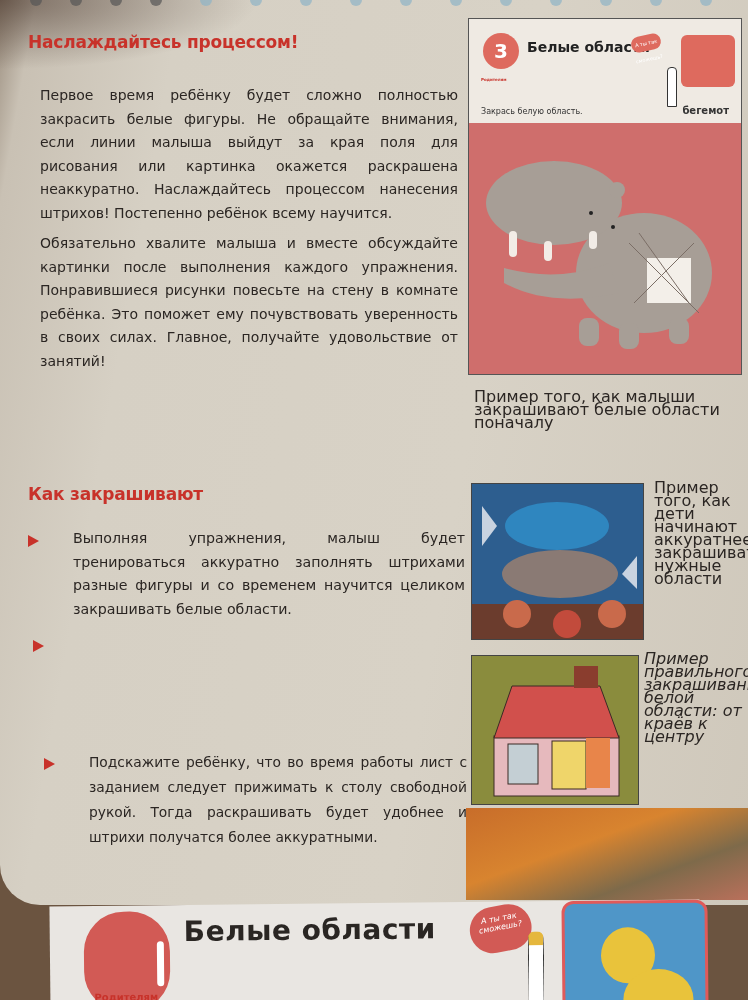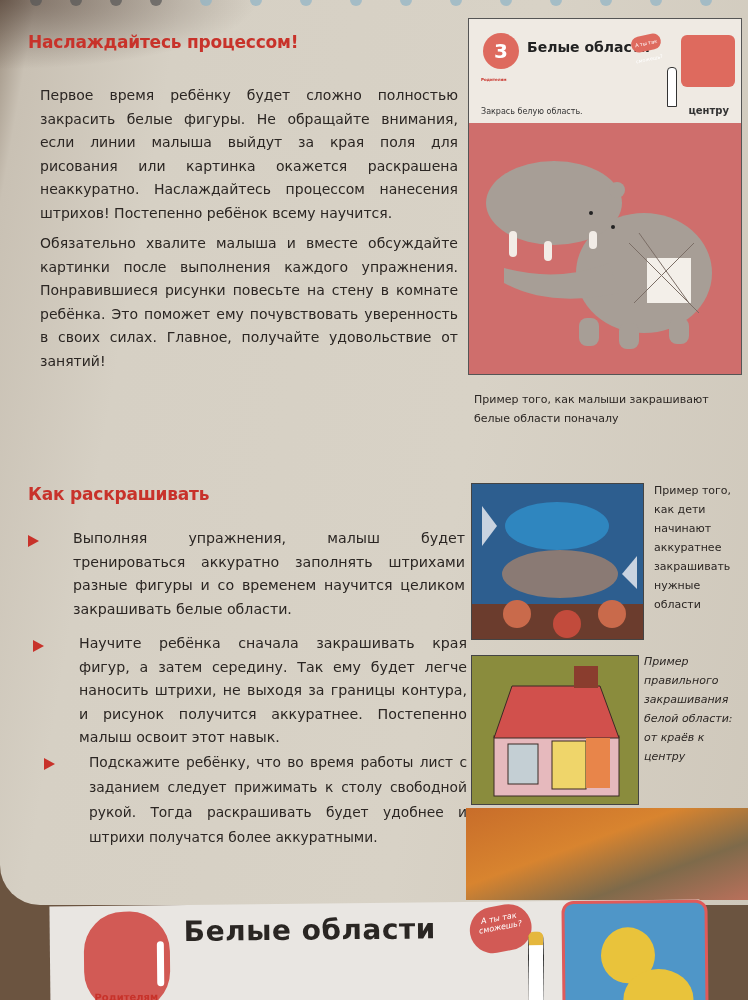--- a/index.html
+++ b/index.html
@@ -14,21 +14,21 @@
     border-bottom-left-radius:40px;
   }
   .dots { position:absolute; top:-6px; left:20px; width:720px; height:14px; }
   .dot { position:absolute; top:0; width:12px; height:12px; border-radius:50%; background:#8fb3c6; opacity:.7; }
   .shade { position:absolute; left:0; top:0; width:260px; height:70px;
     background:radial-gradient(ellipse at 0% 0%, rgba(60,40,30,.55), rgba(60,40,30,0) 70%); }
   h2 { position:absolute; margin:0; color:#c8322a; font-size:17px; font-weight:bold; letter-spacing:-0.2px; }
   .para { position:absolute; margin:12px; color:#2b2623; font-size:14px; line-height:23.5px; text-align:justify; }
   .bullet { position:absolute; color:#2b2623; font-size:14.2px; line-height:23.5px; text-align:justify;margin-left:19px; }
   .tri { position:absolute; width:0; height:0; border-top:6px solid transparent; border-bottom:6px solid transparent; border-left:11px solid #c8322a; }
-  .caption { position:absolute; color:#2b2623; font-size:11px; line-height:19px; }
+  .caption { position:absolute; color:#2b2623; font-size:16px; line-height:13px; }
   
   .mini { position:absolute; left:468px; top:18px; width:272px; height:355px; background:#f1ece4; border:1px solid #555; }
   .mini-head { position:absolute; left:0; top:0; width:272px; height:104px; background:#efeae3; }
   .mini-flower { position:absolute; left:14px; top:14px; width:36px; height:36px; border-radius:50%; background:#de6a5e; color:#fff; font-weight:bold; font-size:20px; text-align:center; line-height:36px; }
   .mini-title { position:absolute; left:58px; top:20px; font-size:14px; font-weight:bold; color:#222; }
   .mini-note { position:absolute; left:12px; top:58px; width:160px; font-size:4px; line-height:6px; color:#555; }
   .mini-bubble { position:absolute; left:162px; top:16px; width:30px; height:16px; background:#de6a5e; border-radius:10px; color:#fff; font-size:5px; text-align:center; line-height:16px; transform:rotate(-12deg); }
   .mini-crayon { position:absolute; left:198px; top:48px; width:8px; height:38px; background:#fff; border:1px solid #333; border-radius:4px 4px 0 0; }
   .mini-thumb { position:absolute; left:212px; top:16px; width:54px; height:52px; background:#de6a5e; border-radius:6px; }
   .mini-task { position:absolute; left:12px; top:88px; font-size:8px; color:#333;text-align:right; }
@@ -81,21 +81,21 @@
     <div class="mini-head">
       <div class="mini-flower">3</div>
       <div class="mini-title">Белые области</div>
       <div class="mini-bubble">А ты так сможешь?</div>
       <div class="mini-note">
         <span style="color:#c8322a;font-weight:bold;">Родителям</span>
       </div>
       <div class="mini-crayon"></div>
       <div class="mini-thumb"></div>
       <div class="mini-task">Закрась белую область.</div>
-      <div class="mini-answer">центру</div>
+      <div class="mini-answer">бегемот</div>
     </div>
     <div class="mini-art">
       <svg width="272" height="251" viewBox="0 0 272 251">
         <ellipse cx="175" cy="150" rx="68" ry="60" fill="#a79e96"></ellipse>
         <ellipse cx="85" cy="80" rx="68" ry="42" fill="#a79e96"></ellipse>
         <path d="M35 145 Q90 160 140 140 L150 170 Q80 185 35 160 Z" fill="#a79e96"></path>
         <rect x="40" y="108" width="8" height="26" rx="4" fill="#f2ece6"></rect>
         <rect x="75" y="118" width="8" height="20" rx="4" fill="#f2ece6"></rect>
         <rect x="120" y="108" width="8" height="18" rx="4" fill="#f2ece6"></rect>
         <circle cx="122" cy="90" r="2" fill="#222"></circle>
@@ -105,27 +105,26 @@
         <rect x="150" y="200" width="20" height="26" rx="8" fill="#a79e96"></rect>
         <rect x="200" y="195" width="20" height="26" rx="8" fill="#a79e96"></rect>
         <rect x="178" y="135" width="44" height="45" fill="#f3efe9"></rect>
         <path d="M160 120 L230 190 M170 110 L220 180 M165 180 L225 120" stroke="#7b6e66" stroke-width="1" fill="none"></path>
       </svg>
     </div>
   </div>
 
   <div class="caption" style="left:474px;top:390px;width:270px;">Пример того, как малыши закрашивают белые области поначалу</div>
 
-  <h2 style="left:28px;top:484px;">Как раскрашивать</h2>
+  <h2 style="left:28px;top:484px;">Как закрашивают</h2>
 
   <div class="tri" style="left:28px;top:535px;"></div>
   <div class="bullet" style="left:54px;top:527px;width:392px;">Выполняя упражнения, малыш будет тренироваться аккуратно заполнять штрихами разные фигуры и со временем научится целиком закрашивать белые области.</div>
 
   <div class="tri" style="left:33px;top:640px;"></div>
-  <div class="bullet" style="left:60px;top:632px;width:388px;">Научите ребёнка сначала закрашивать края фигур, а затем середину. Так ему будет легче наносить штрихи, не выходя за границы контура, и рисунок получится аккуратнее. Постепенно малыш освоит этот навык.</div>
 
   <div class="tri" style="left:44px;top:758px;"></div>
   <div class="bullet" style="left:70px;top:750px;width:378px;font-size:13.8px;line-height:25px;">Подскажите ребёнку, что во время работы лист с заданием следует прижимать к столу свободной рукой. Тогда раскрашивать будет удобнее и штрихи получатся более аккуратными.</div>
 
   <div class="fish-art">
     <svg width="171" height="155" viewBox="0 0 171 155">
       <ellipse cx="85" cy="42" rx="52" ry="24" fill="#2f86bf"></ellipse>
       <polygon points="25,42 10,22 10,62" fill="#c9d3e0"></polygon>
       <ellipse cx="88" cy="90" rx="58" ry="24" fill="#8a7a74"></ellipse>
       <polygon points="150,90 165,72 165,105" fill="#c9d3e0"></polygon>

